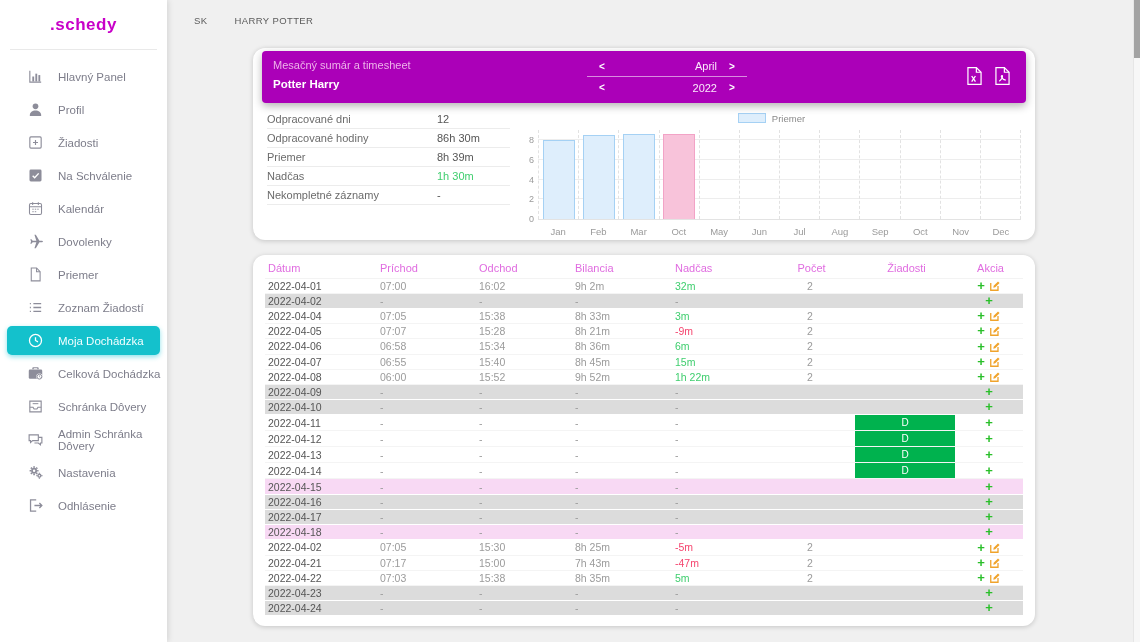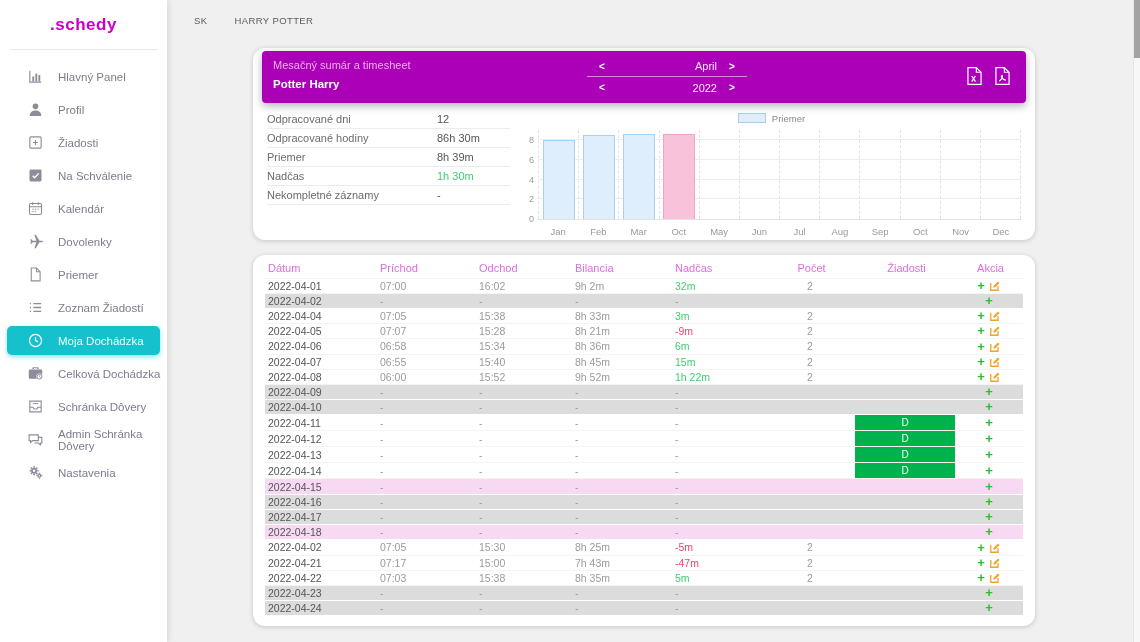--- a/index.html
+++ b/index.html
@@ -239,20 +239,29 @@
             </g>
             <circle cx="10" cy="9.5" r="1.7" fill="#fff"></circle>
             <circle cx="17.5" cy="16.5" r="3"></circle>
             <g stroke="currentColor" stroke-width="1.8">
               <path d="M17.5 12.2v1.6M17.5 19.2v1.6M13.2 16.5h1.6M20.2 16.5h1.6"></path>
             </g>
             <circle cx="17.5" cy="16.5" r="1.1" fill="#fff"></circle>
           </svg>
         </span>
         <span class="lbl">Nastavenia</span>
+      </div>
+      <div class="nav-item">
+        <span class="ico">
+          <svg viewBox="0 0 24 24" fill="none" stroke="currentColor" stroke-width="1.8">
+            <path d="M13 4H5v16h8"></path>
+            <path d="M10.5 12H21M17.5 8.5L21 12l-3.5 3.5"></path>
+          </svg>
+        </span>
+        <span class="lbl">Odhlásenie</span>
       </div>
     </nav>
 </div>
 
 <div class="scrollbar">
   <div class="thumb"></div>
 </div>
 
 <div class="main">
   <div class="topbar">

